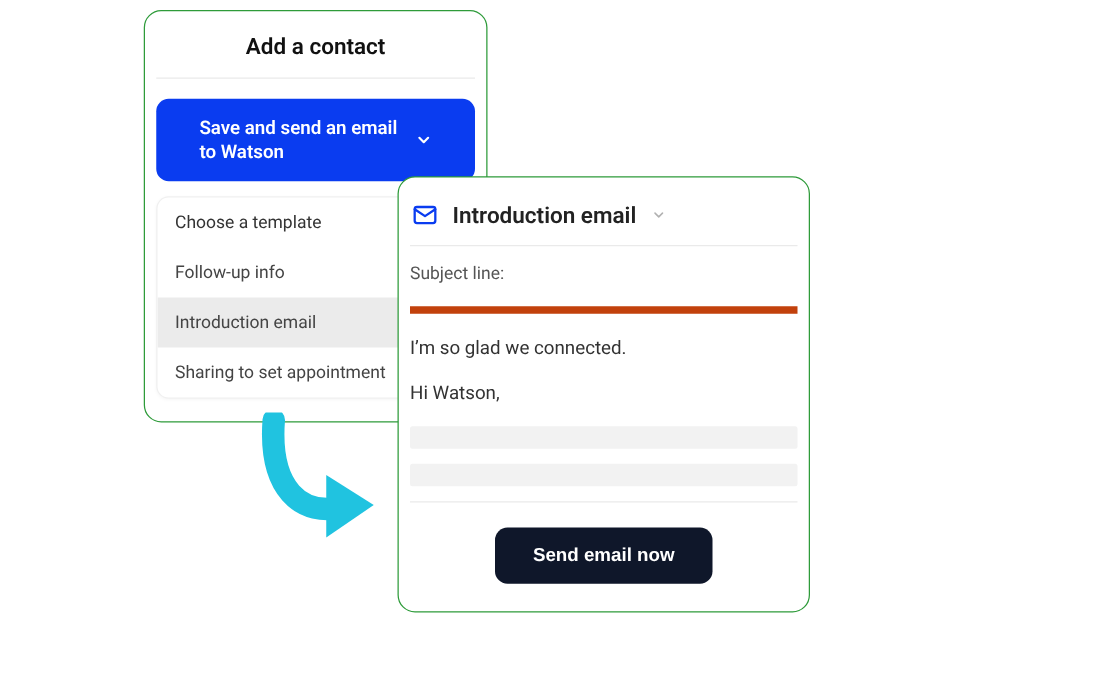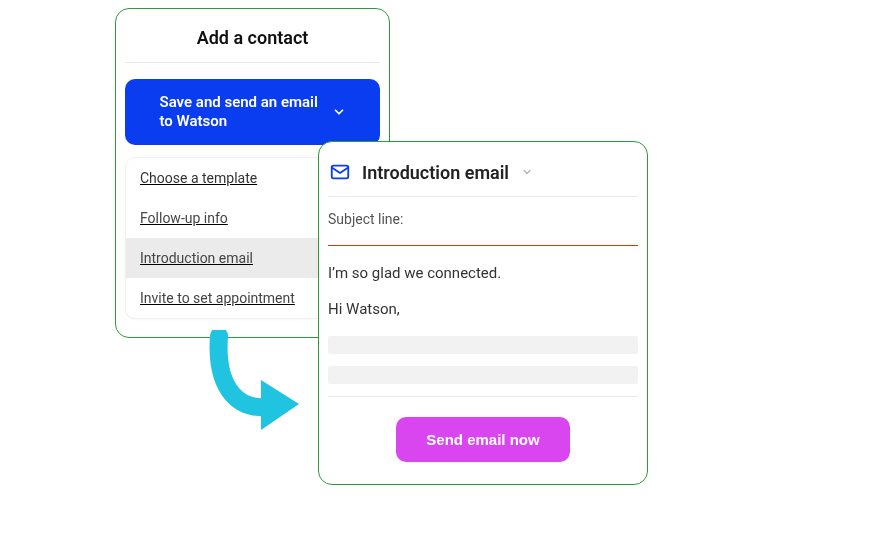--- a/index.html
+++ b/index.html
@@ -63,21 +63,20 @@
       flex: none;
       margin-left: 12px;
     }
     .dropdown {
       margin-top: 12px;
       border: 1px solid #f0f0f0;
       border-radius: 10px;
       background: #fff;
       box-shadow: 0 1px 3px rgba(0,0,0,0.04);
       overflow: hidden;
-      text-decoration: underline;
     }
     .dropdown-header {
       padding: 12px 14px;
       font-size: 14px;
       color: #333;
     }
     .dropdown-item {
       padding: 12px 14px;
       font-size: 14px;
       color: #444;
@@ -114,21 +113,21 @@
       color: #222;
     }
     .small-chevron {
       width: 12px;
       height: 12px;
       margin-left: 2px;
       opacity: 0.5;
     }
     .subject-block {
       padding: 14px 0 14px 0;
-      border-bottom: 1px solid #c2410c;
+      border-bottom: 6px solid #c2410c;
     }
     .subject-label {
       font-size: 14px;
       color: #555;
       margin-bottom: 4px;
     }
     .subject-value {
       font-size: 15px;
       font-weight: 700;
       color: #222;
@@ -144,21 +143,21 @@
       border-radius: 2px;
       margin-bottom: 12px;
     }
     .divider {
       border-top: 1px solid #eaeaea;
       margin: 10px 0 20px 0;
     }
     .send-btn {
       display: block;
       margin: 0 auto 4px auto;
-      background: #d946ef;
+      background: #0f172a;
       color: #fff;
       border: none;
       border-radius: 10px;
       padding: 14px 30px;
       font-size: 15px;
       font-weight: 600;
       cursor: pointer;
     }
   </style>
 </head>
@@ -174,21 +173,21 @@
     </svg>
   </div>
 
   <div class="dropdown">
     <div class="dropdown-header">Choose a template</div>
     <div class="dropdown-item">Follow-up info</div>
     <div class="dropdown-item dropdown-item-hovered">
       <span>Introduction email</span>
       
     </div>
-    <div class="dropdown-item">Invite to set appointment</div>
+    <div class="dropdown-item">Sharing to set appointment</div>
   </div>
 </div>
 
 <svg class="arrow-svg" viewBox="0 0 110 115">
   <path d="M24 6 C 20 60, 45 85, 82 75" fill="none" stroke="#20c3e0" stroke-width="18" stroke-linecap="round"></path>
   <path d="M66 50 L104 74 L66 100 Z" fill="#20c3e0"></path>
 </svg>
 
 <div class="panel panel-right">
   <div class="email-header">

